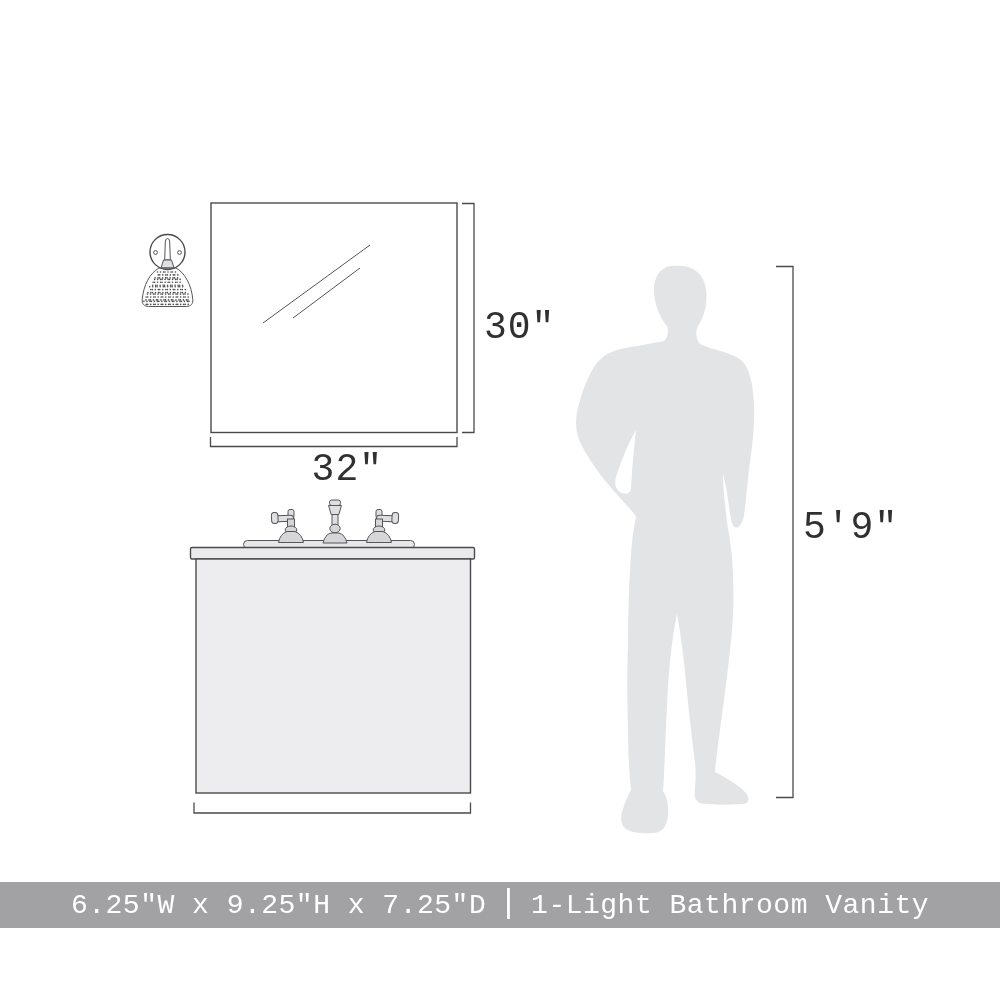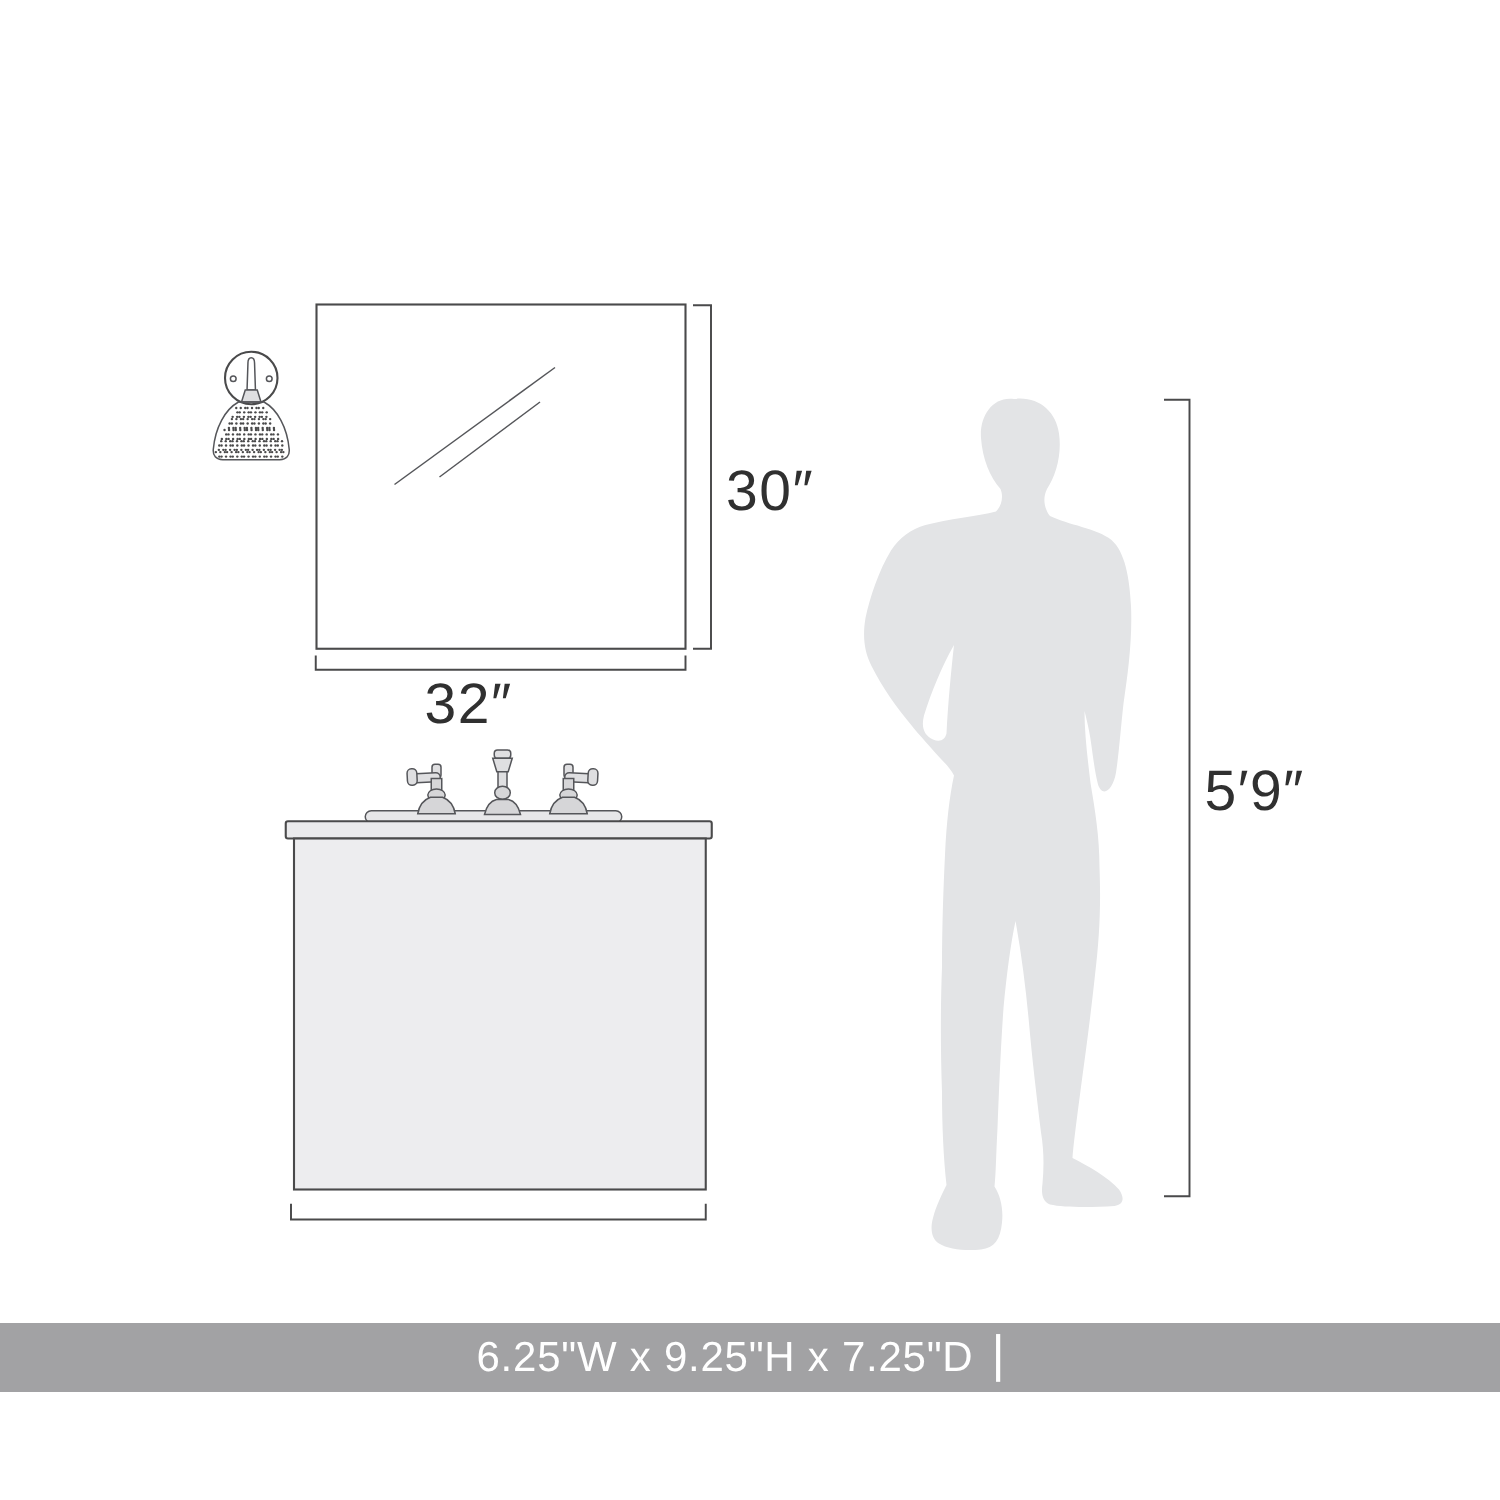--- a/index.html
+++ b/index.html
@@ -1,41 +1,41 @@
 <!DOCTYPE html>
 <html><head>
 <meta charset="utf-8">
 <style>
   html,body{margin:0;padding:0;}
   body{
     width:1000px;height:1000px;background:#ffffff;position:relative;overflow:hidden;
     font-family:"Liberation Sans", sans-serif;
   }
-  .stage{position:absolute;inset:0;}
+  .stage{position:absolute;inset:0;font-family:Liberation Mono, monospace;}
   .diagram-svg{position:absolute;left:0;top:0;}
 
   
   .ln{stroke:#4a4a4b;stroke-width:1.4;fill:none;}
   .thin{stroke:#55565a;stroke-width:1;fill:none;}
   .dimline{stroke:#4a4a4b;stroke-width:1.3;fill:none;}
   .white{fill:#ffffff;}
   .counter{fill:#eaeaec;}
   .cabinet{fill:#ededef;}
   .plate{fill:#e7e7e9;}
   .metal{fill:#dfdfe1;}
   .metal2{fill:#d6d6d8;}
   .speckle circle{fill:#4a4a4b;}
   .silhouette{fill:#e3e4e6;}
 
   
   .dim-label{
     position:absolute;color:#303030;font-size:38px;line-height:40px;
     letter-spacing:1px;white-space:nowrap;
   }
-  .dim-label.center{text-align:left;}
+  .dim-label.center{text-align:right;}
 
   
   .banner{
     position:absolute;left:0;top:882px;width:1000px;height:46px;
     background:#a2a2a4;color:#ffffff;
     display:flex;align-items:center;justify-content:center;
     font-size:28px;letter-spacing:.5px;white-space:nowrap;
   }
   .banner .sep{margin:0 12px;font-size:34px;font-weight:300;transform:translateY(-2px);}
 </style>
@@ -357,15 +357,16 @@
     <path class="dimline" d="M 776 266.5 L 793 266.5 L 793 797.5 L 776 797.5"></path>
   </svg>
 
   <div class="dim-label" style="left:484px;top:308px;">30″</div>
   <div class="dim-label center" style="left:283px;top:450px;width:100px;">32″</div>
   <div class="dim-label" style="left:803px;top:508px;text-align:right;">5′9″</div>
 
   <div class="banner">
     <span>6.25"W x 9.25"H x 7.25"D</span>
     <span class="sep">|</span>
+    <span>1-Light Bathroom Vanity</span>
   </div>
 
 </div>
 
 </body></html>

